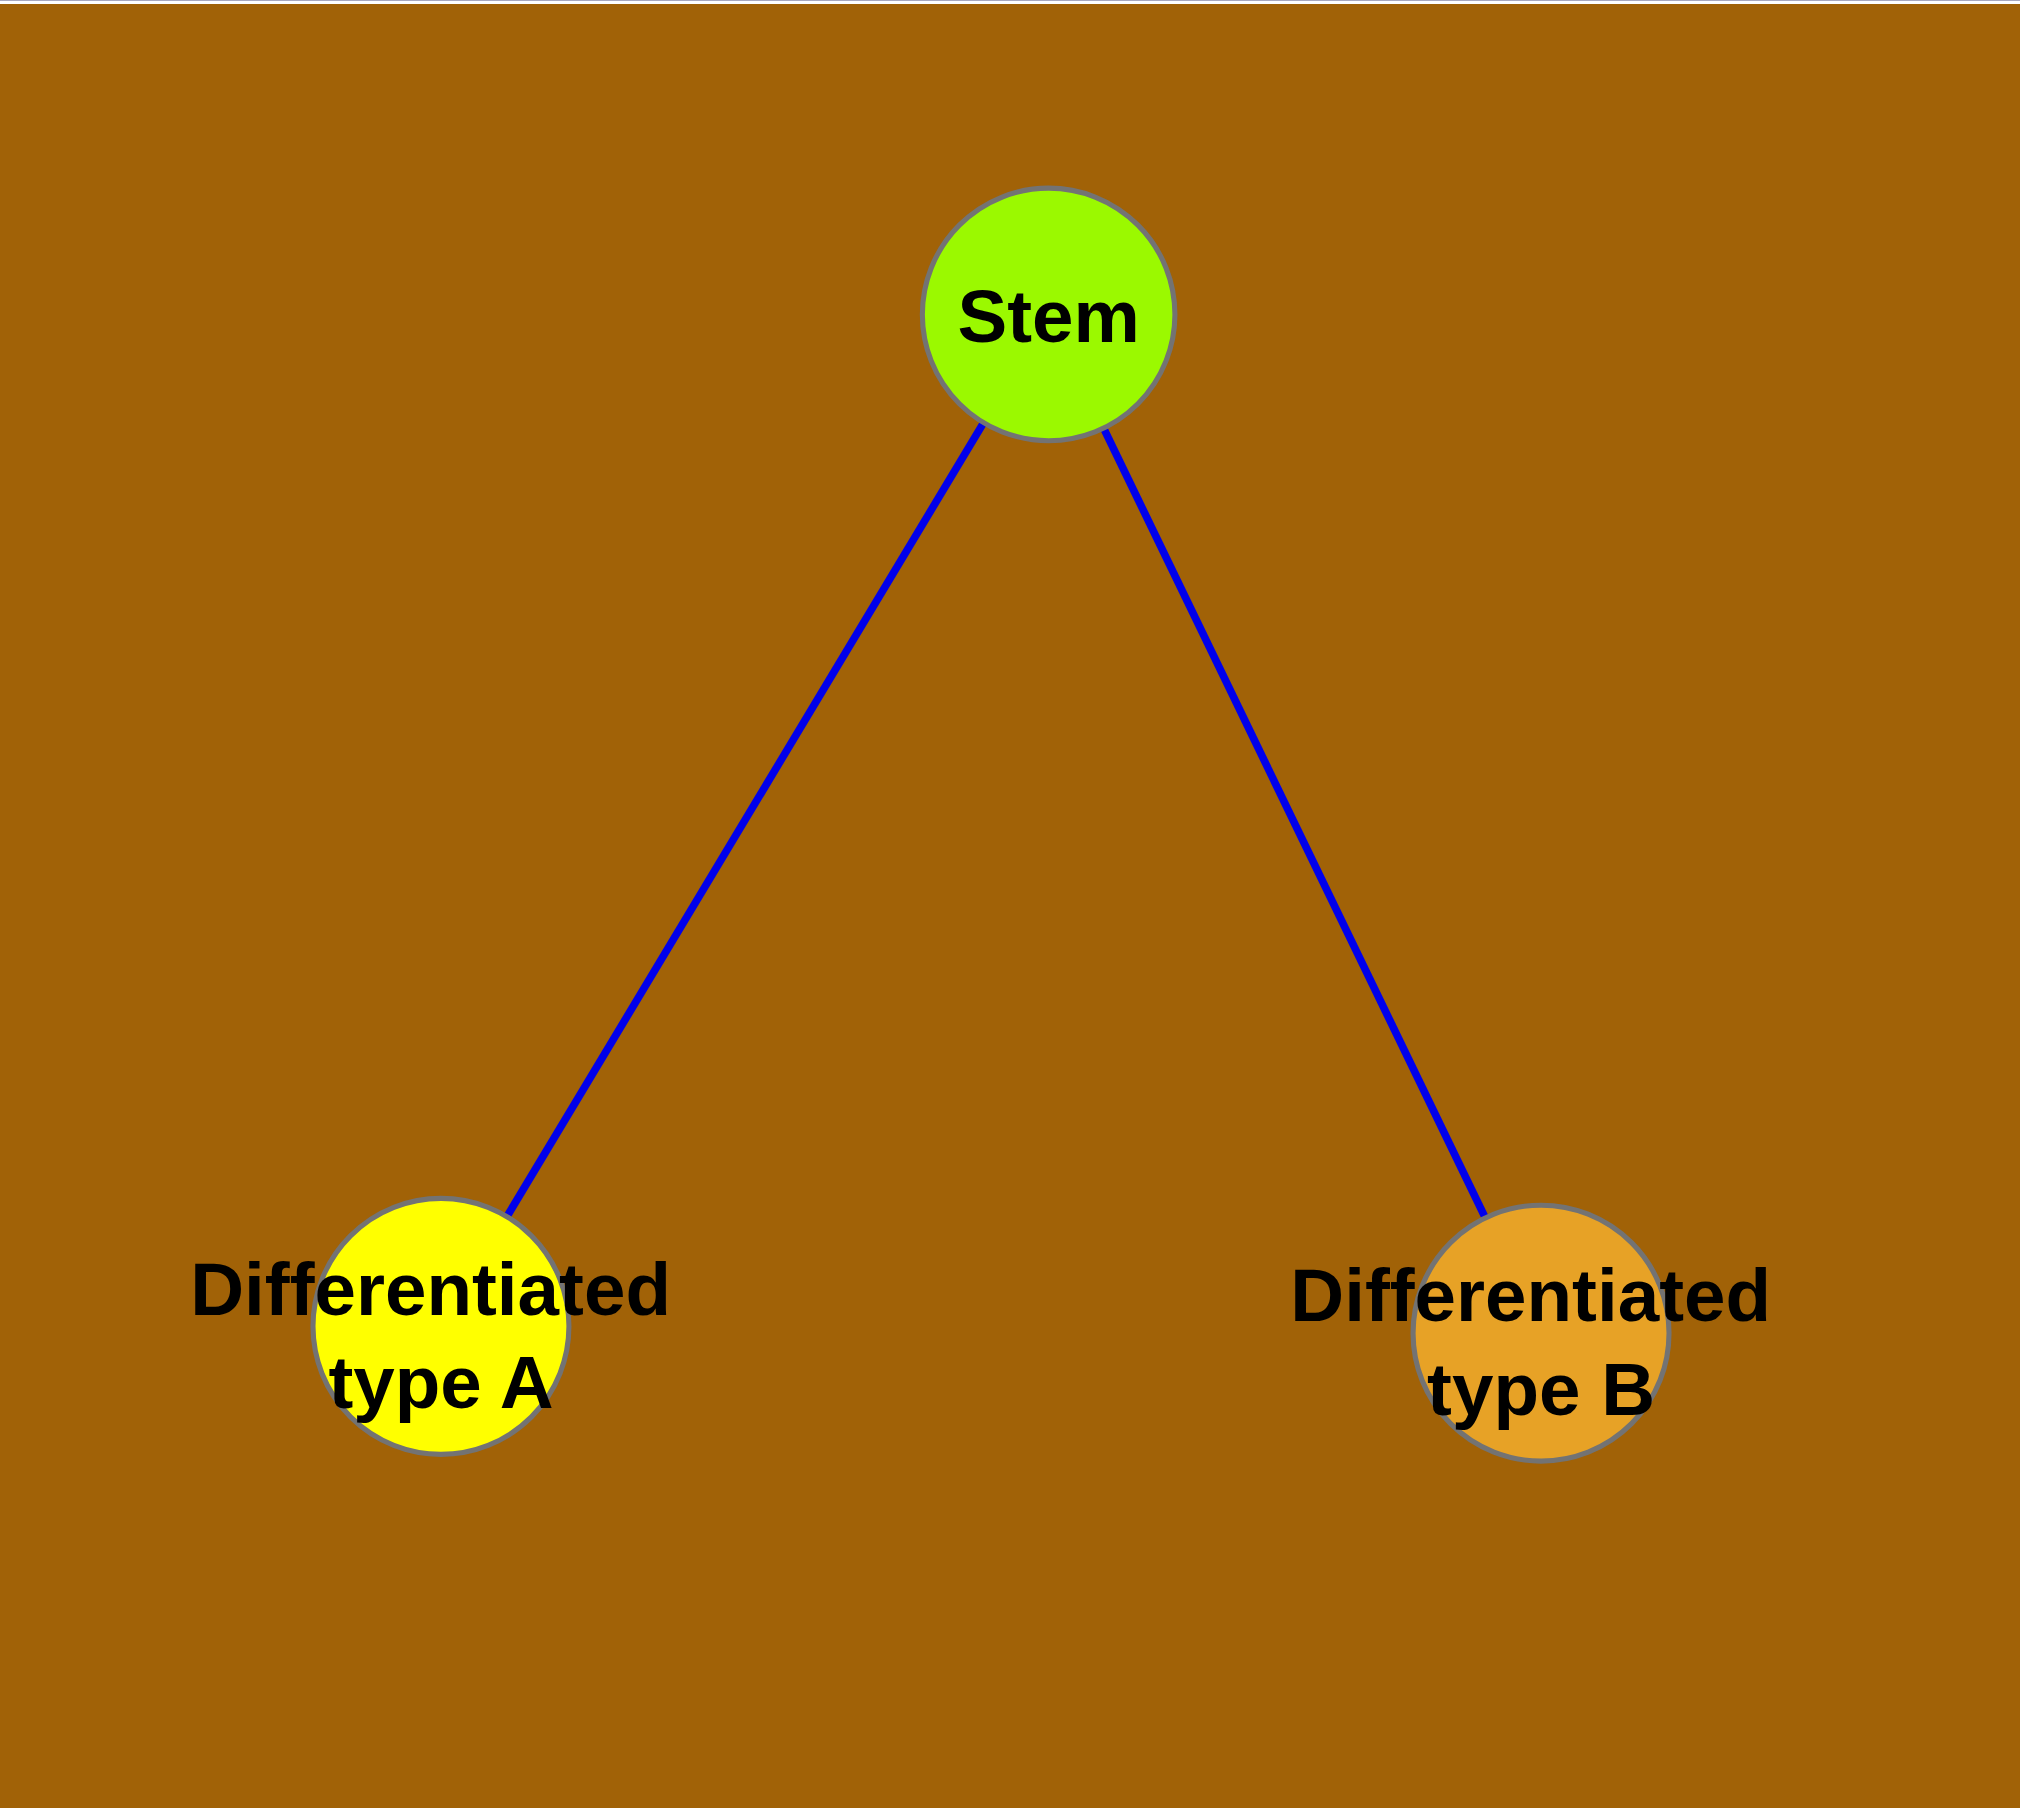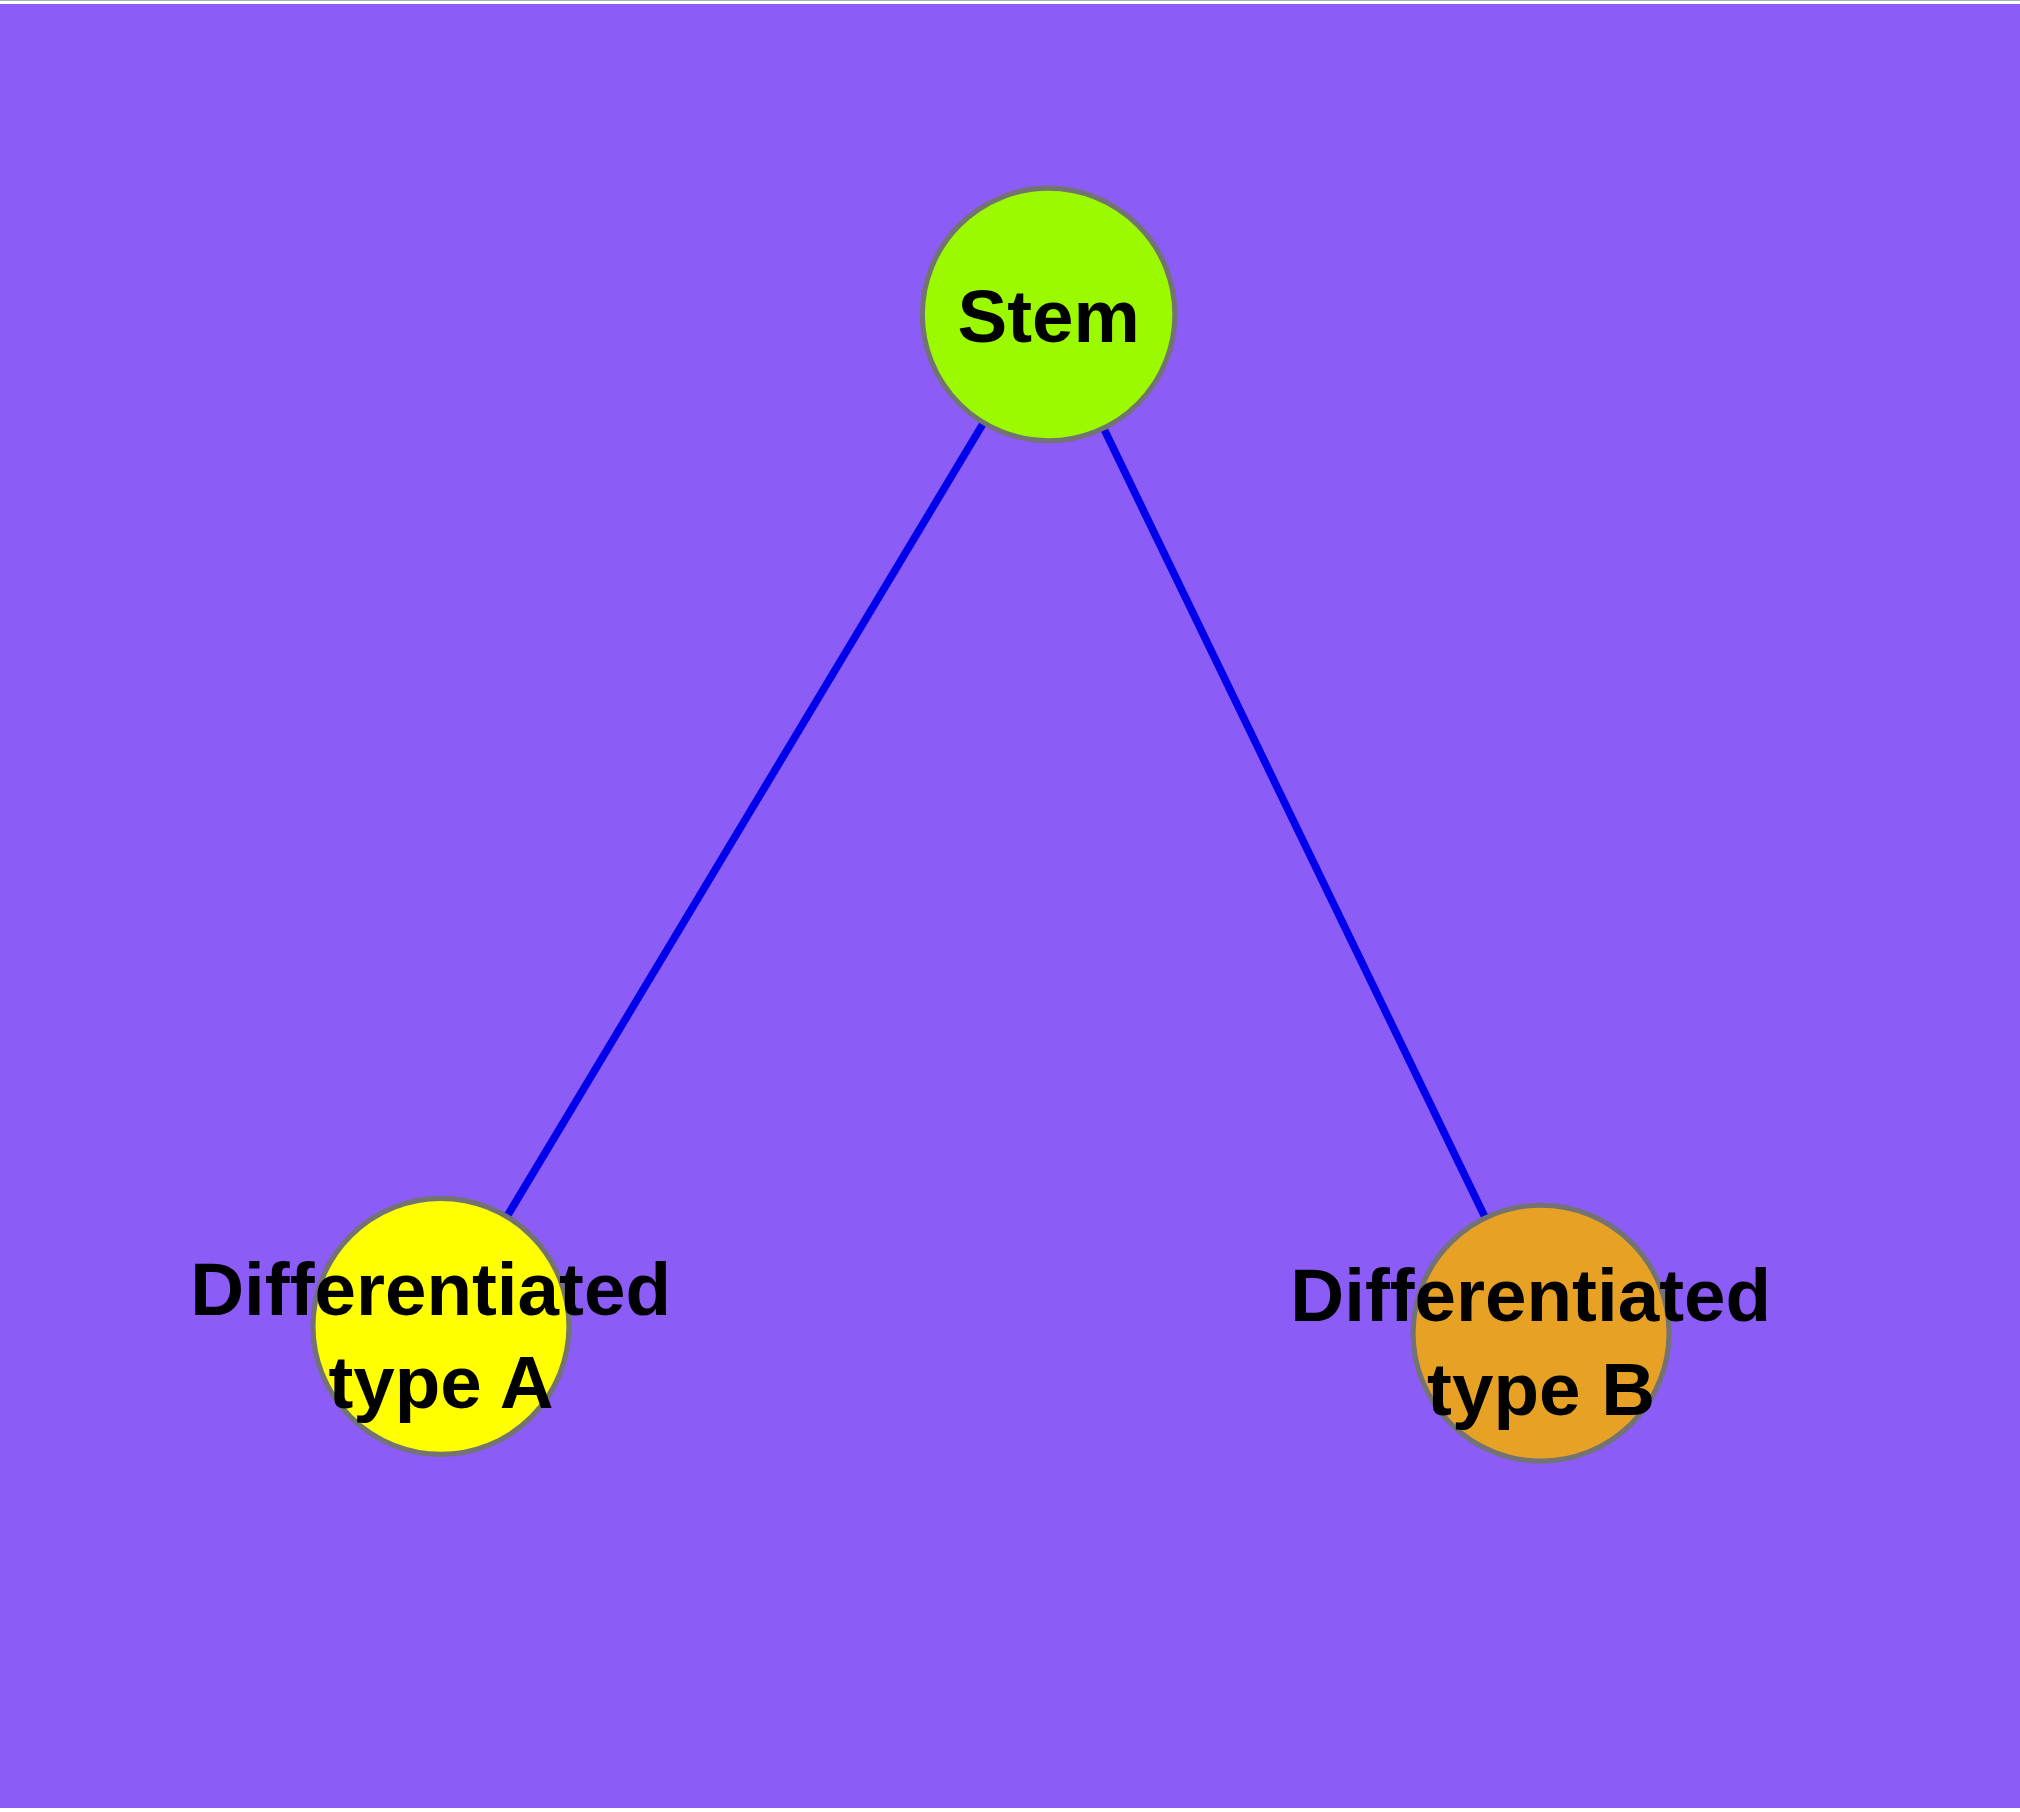--- a/index.html
+++ b/index.html
@@ -35,21 +35,21 @@
     font-family: "Liberation Sans", sans-serif;
     font-weight: bold;
     font-size: 88px;
     fill: #000000;
     text-anchor: middle;
   }
 </style>
 </head>
 <body>
 
-<div id="stage" style="background: #8b5cf6;">
+<div id="stage" style="background: #a16207;">
 
   <div id="top-strip" class="margin-strip"></div>
 
   <svg id="graph-svg" viewBox="0 0 2384 2138" xmlns="http://www.w3.org/2000/svg">
 
     <line class="edge-line" x1="1237" y1="371" x2="520" y2="1565" stroke="#0000EB" stroke-width="9"></line>
     <line class="edge-line" x1="1237" y1="371" x2="1818" y2="1573" stroke="#0000EB" stroke-width="9"></line>
 
     <circle class="node-circle" cx="1237" cy="371" r="149" fill="#9BF900" stroke="#737373" stroke-width="6"></circle>
     <circle class="node-circle" cx="520" cy="1565" r="151" fill="#FFFF00" stroke="#737373" stroke-width="6"></circle>

